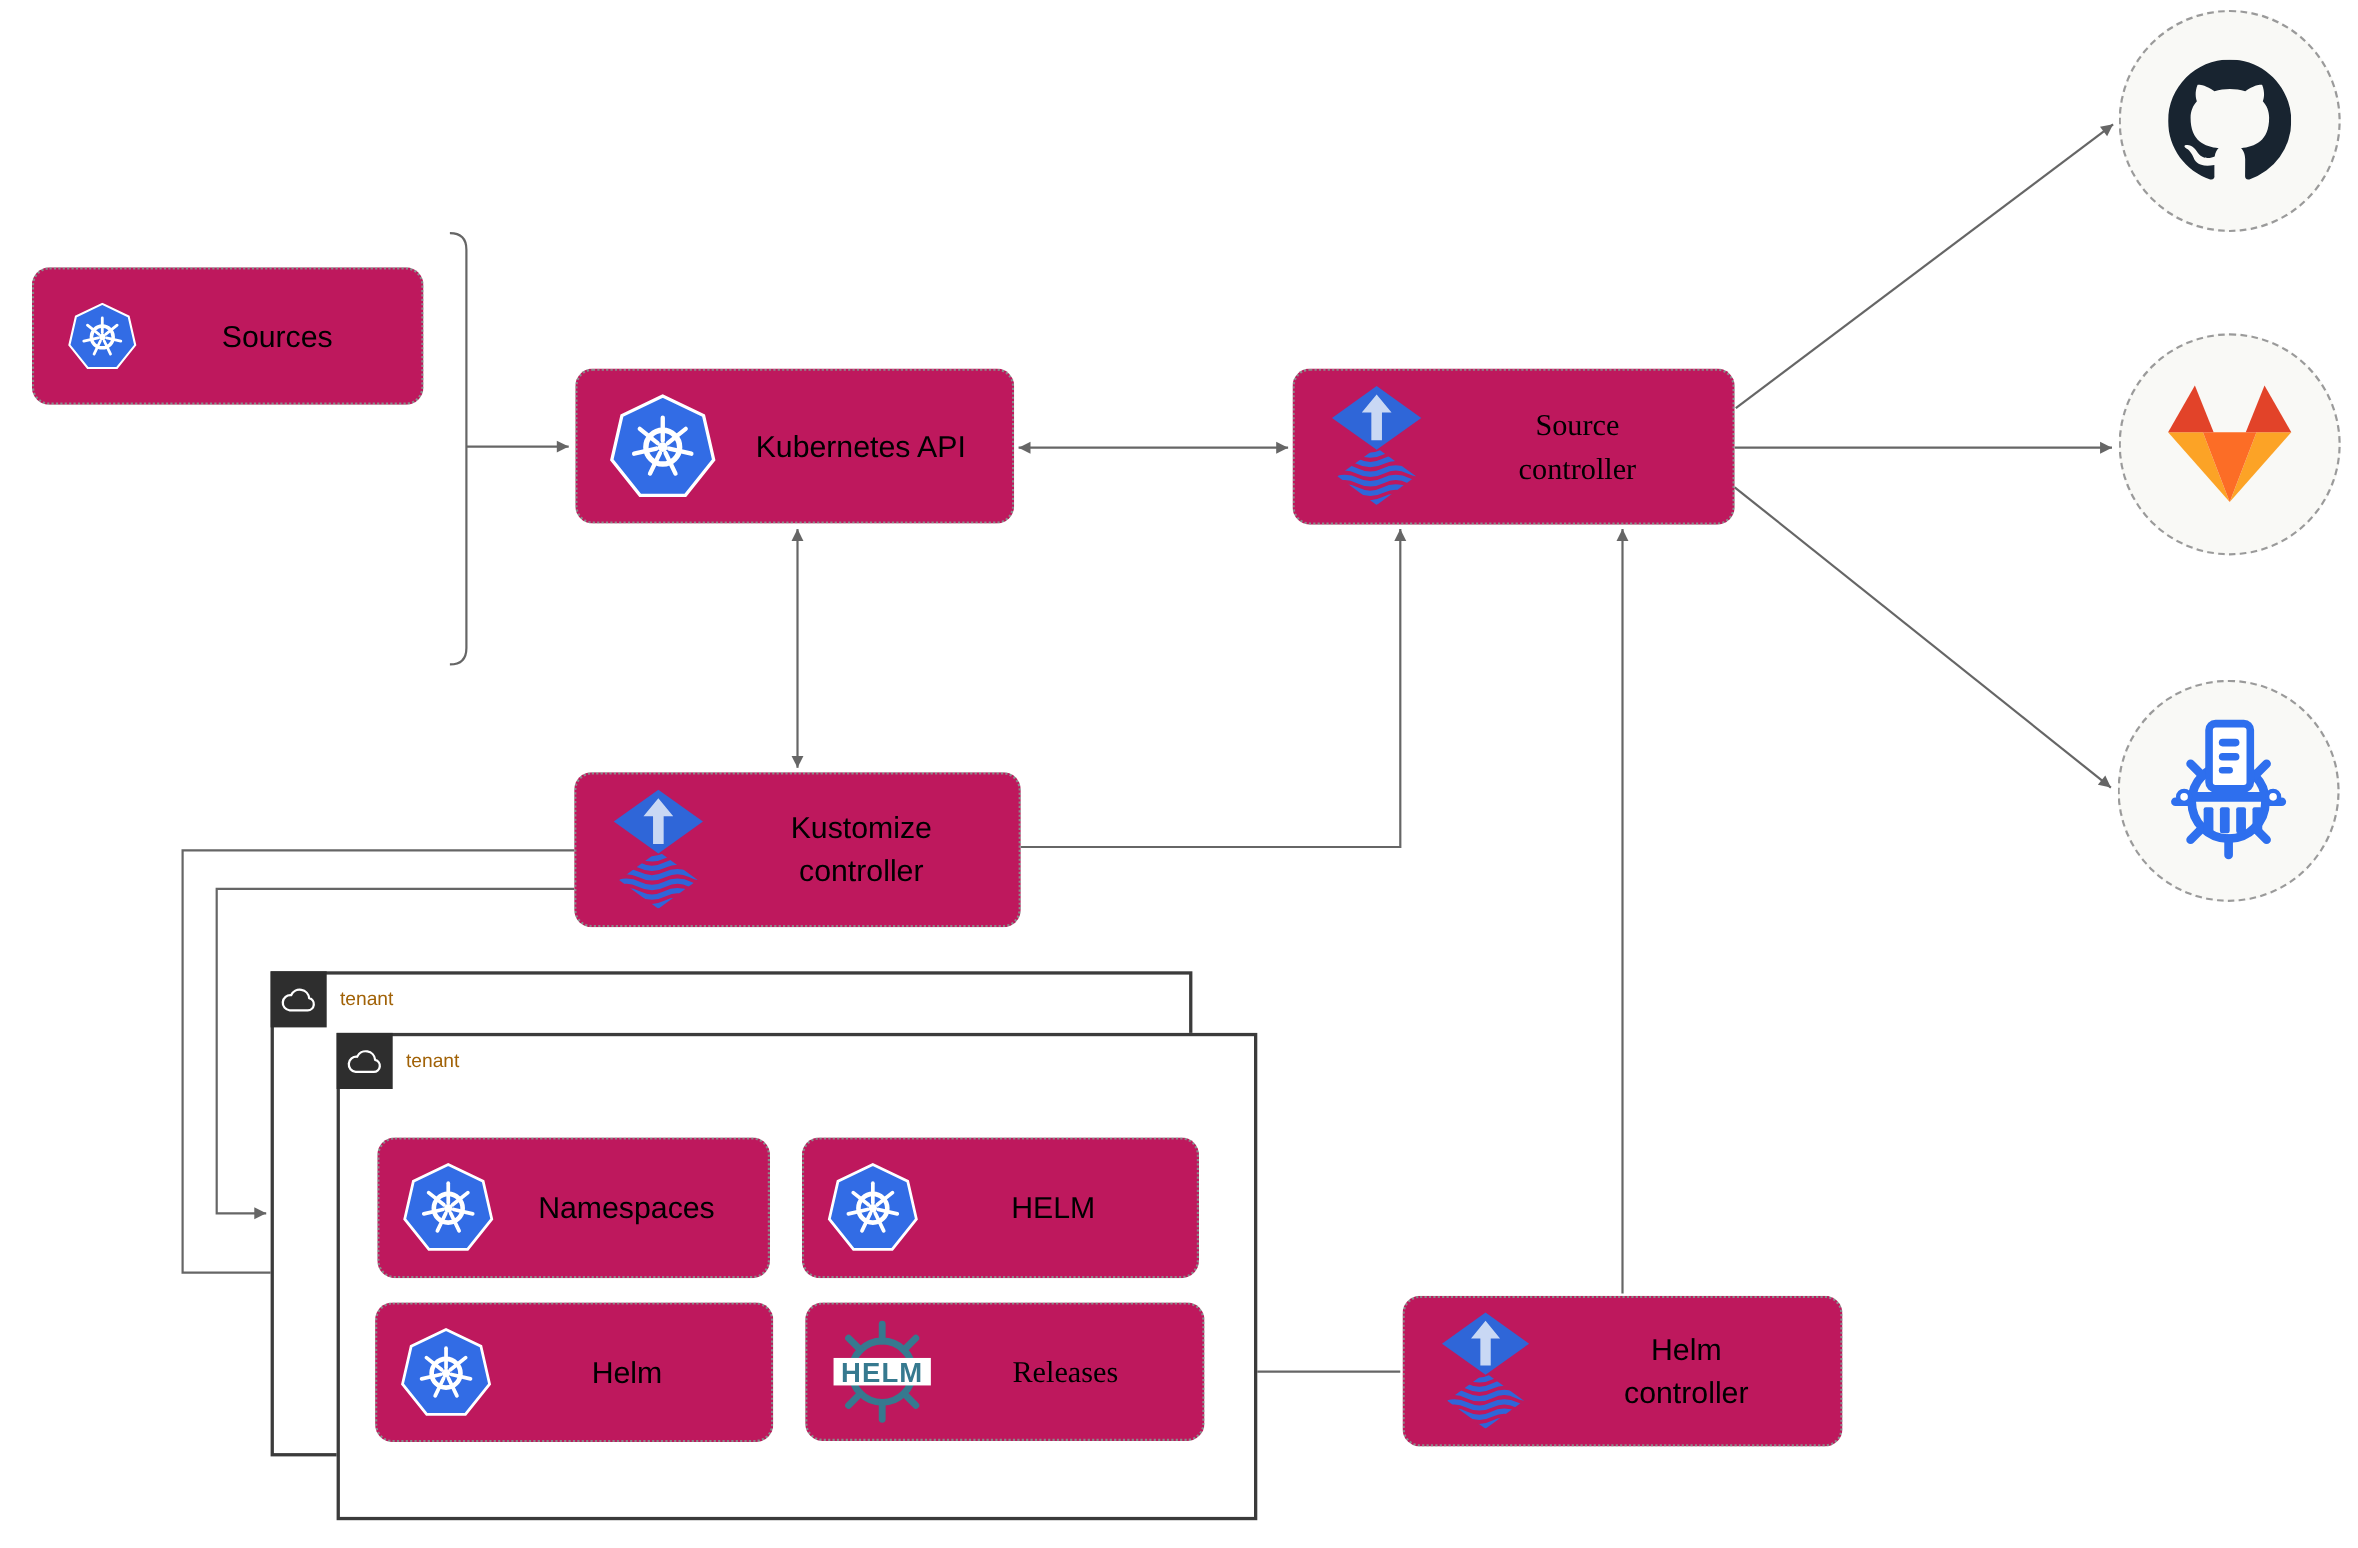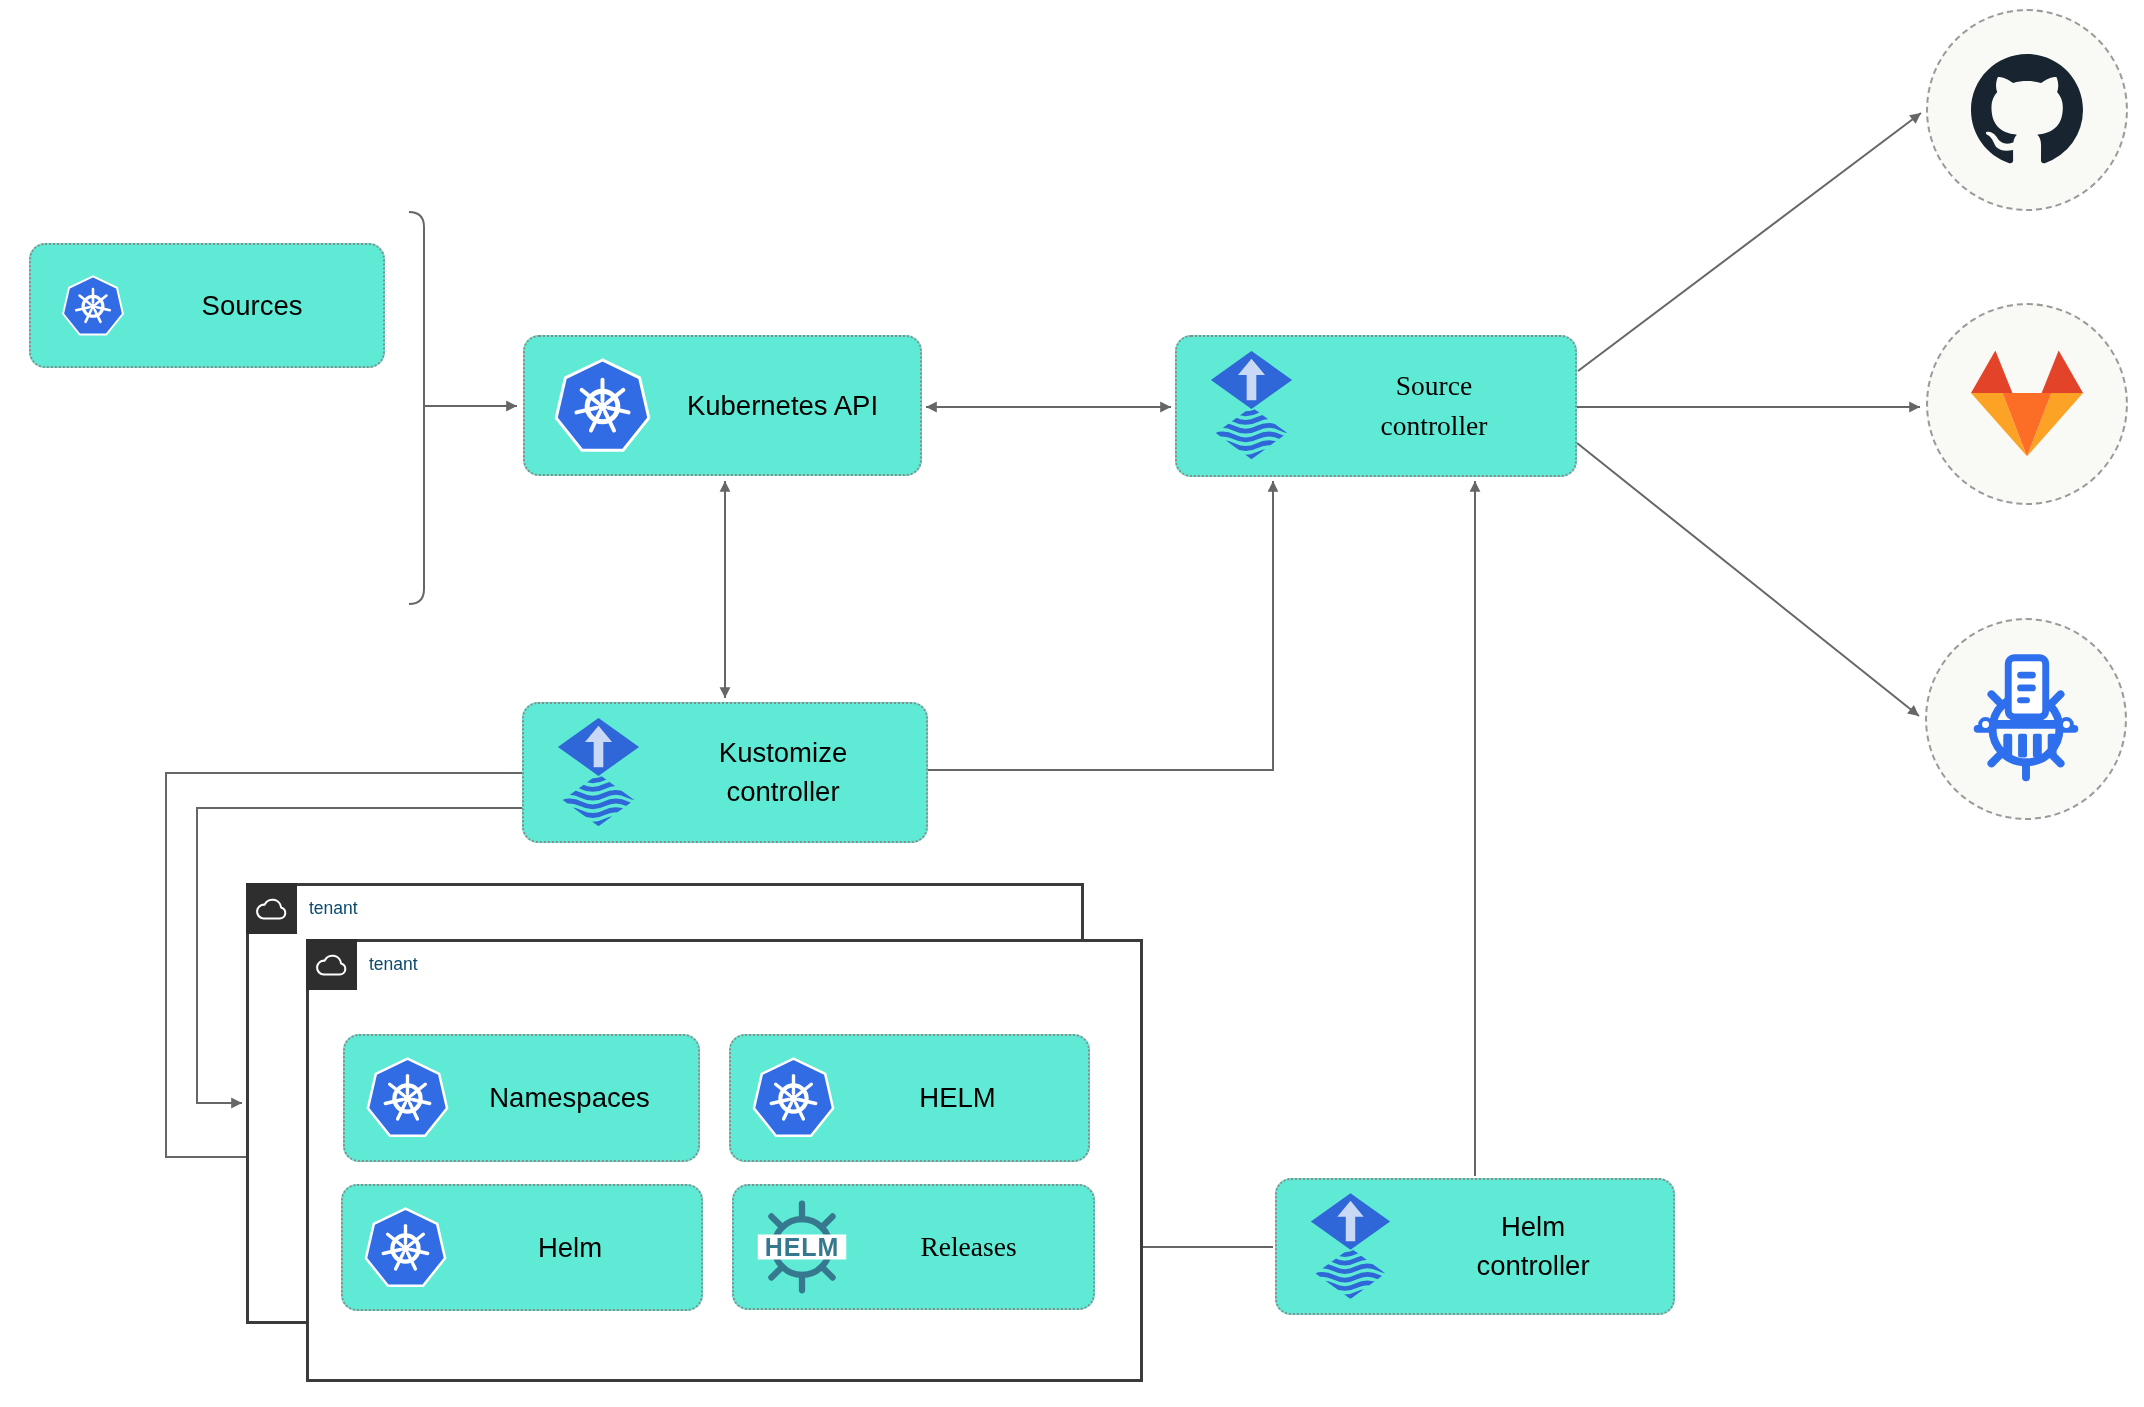--- a/index.html
+++ b/index.html
@@ -1,29 +1,29 @@
 <!DOCTYPE html>
 <html><head>
 <meta charset="utf-8">
 <style>
   html,body{margin:0;padding:0;background:#ffffff;}
   body{width:2144px;height:1407px;position:relative;overflow:hidden;
        font-family:"Liberation Sans",sans-serif;color:#000;}
   .stage{position:absolute;left:0;top:0;width:2144px;height:1407px;}
   svg.wires{position:absolute;left:0;top:0;}
-  .node{position:absolute;background:#5eead4;border:2px dotted #8A8A8A;
+  .node{position:absolute;background:#be185d;border:2px dotted #8A8A8A;
         border-radius:16px;box-sizing:border-box;}
   .icon{position:absolute;top:50%;transform:translateY(-50%);}
   .lbl{position:absolute;top:50%;transform:translateY(-50%);right:14px;
        text-align:center;font-size:27.5px;line-height:1.45;color:#000;}
   .tenant{position:absolute;background:#ffffff;border:3px solid #3B3B3B;box-sizing:border-box;}
   .tab{position:absolute;left:-3px;top:-3px;width:51px;height:51px;background:#2E2E2E;
        display:flex;align-items:center;justify-content:center;}
   .tlabel{position:absolute;left:60px;top:-3px;height:51px;display:flex;align-items:center;
-          font-size:17.5px;color:#0c4a6e;}
+          font-size:17.5px;color:#a16207;}
   .remote{position:absolute;width:202px;height:202px;border-radius:50%;
           background:#F9F9F6;border:2px dashed #9A9A9A;box-sizing:border-box;
           display:flex;align-items:center;justify-content:center;}
   .hidden-defs{position:absolute;width:0;height:0;overflow:hidden;}
 </style>
 </head>
 <body>
 
 <svg class="hidden-defs" aria-hidden="true">
   <defs>

